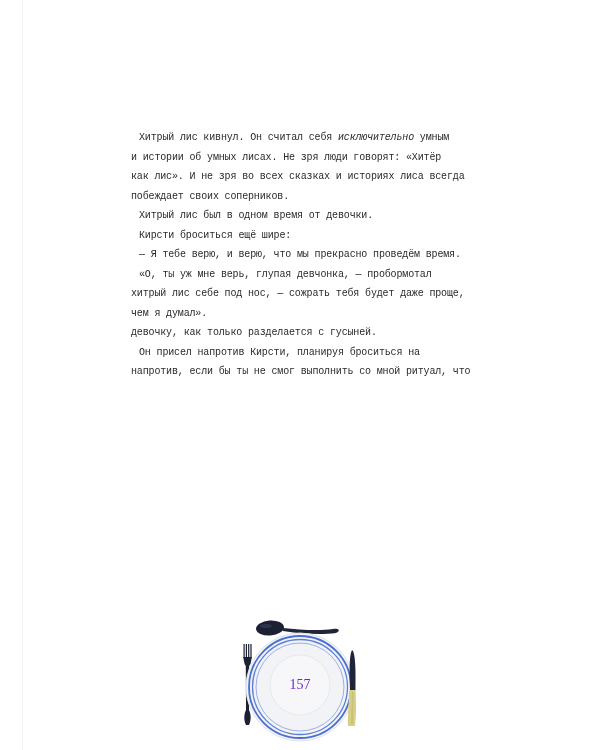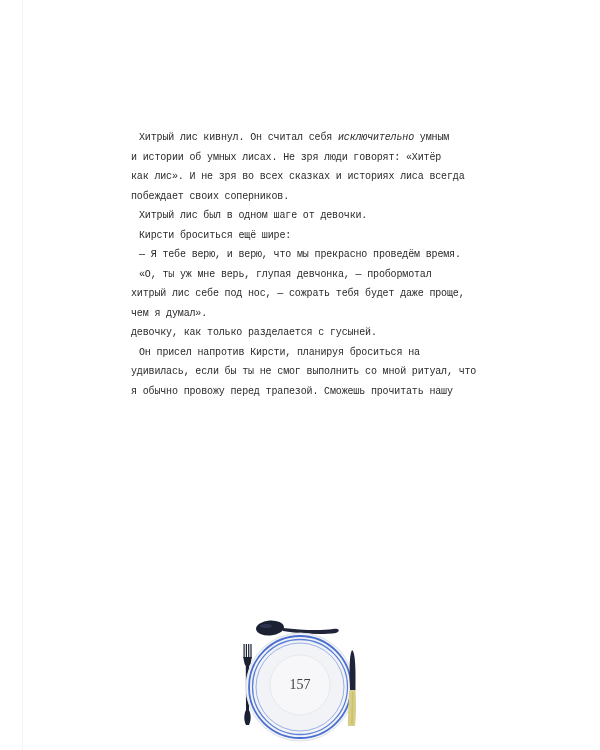--- a/index.html
+++ b/index.html
@@ -15,50 +15,49 @@
     font-size: 10px; line-height: 19.5px; color: #2a2a2a;
     letter-spacing: -0.15px;
     margin-left: 18px;
   }
   .line { white-space: nowrap; display: block; }
   .indent { padding-left: 8px; }
   .em { font-style: italic; }
   .illustration { position: absolute; left: 225px; top: 605px; width: 160px; height: 140px; }
   .page-number {
     position: absolute; left: 270px; top: 677px; width: 60px; text-align: center;
-    font-family: "Liberation Serif", serif; font-size: 14px; color: #404040;
+    font-family: "Liberation Serif", serif; font-size: 14px; color: #6d28d9;
   }
 </style>
 </head>
 <body>
 
 <div class="page-edge"></div>
 
 <div class="text-block">
 
   <span class="line indent"><span>Хитрый лис кивнул. Он считал себя </span><span class="em">исключительно</span><span> умным</span></span>
   <span class="line">и истории об умных лисах. Не зря люди говорят: «Хитёр</span>
   <span class="line">как лис». И не зря во всех сказках и историях лиса всегда</span>
   <span class="line">побеждает своих соперников.</span>
 
-  <span class="line indent">Хитрый лис был в одном шаге от девочки.</span>
+  <span class="line indent">Хитрый лис был в одном время от девочки.</span>
 
   <span class="line indent">Кирсти броситься ещё шире:</span>
 
   <span class="line indent">— Я тебе верю, и верю, что мы прекрасно проведём время.</span>
 
   <span class="line indent">«О, ты уж мне верь, глупая девчонка, — пробормотал</span>
   <span class="line">хитрый лис себе под нос, — сожрать тебя будет даже проще,</span>
   <span class="line">чем я думал».</span>
 
   <span class="line">девочку, как только разделается с гусыней.</span>
   <span class="line indent">Он присел напротив Кирсти, планируя броситься на</span>
 
-  <span class="line">удивилась, если бы ты не смог выполнить со мной ритуал, что</span>
-  <span class="line">я обычно провожу перед трапезой. Сможешь прочитать нашу</span>
+  <span class="line">напротив, если бы ты не смог выполнить со мной ритуал, что</span>
 </div>
 
 <svg class="illustration" viewBox="225 605 160 140" xmlns="http://www.w3.org/2000/svg">
 
   <g>
     <ellipse cx="270" cy="628" rx="14" ry="7.5" fill="#1c2033" transform="rotate(-4 270 628)"></ellipse>
     <ellipse cx="266" cy="626" rx="6" ry="2" fill="#3a4260" opacity="0.6"></ellipse>
     <path d="M283 628 C 300 630, 320 631, 333 629 C 339 628, 341 631, 336 633 C 322 635, 300 634, 283 631 Z" fill="#1f2438"></path>
   </g>
 

